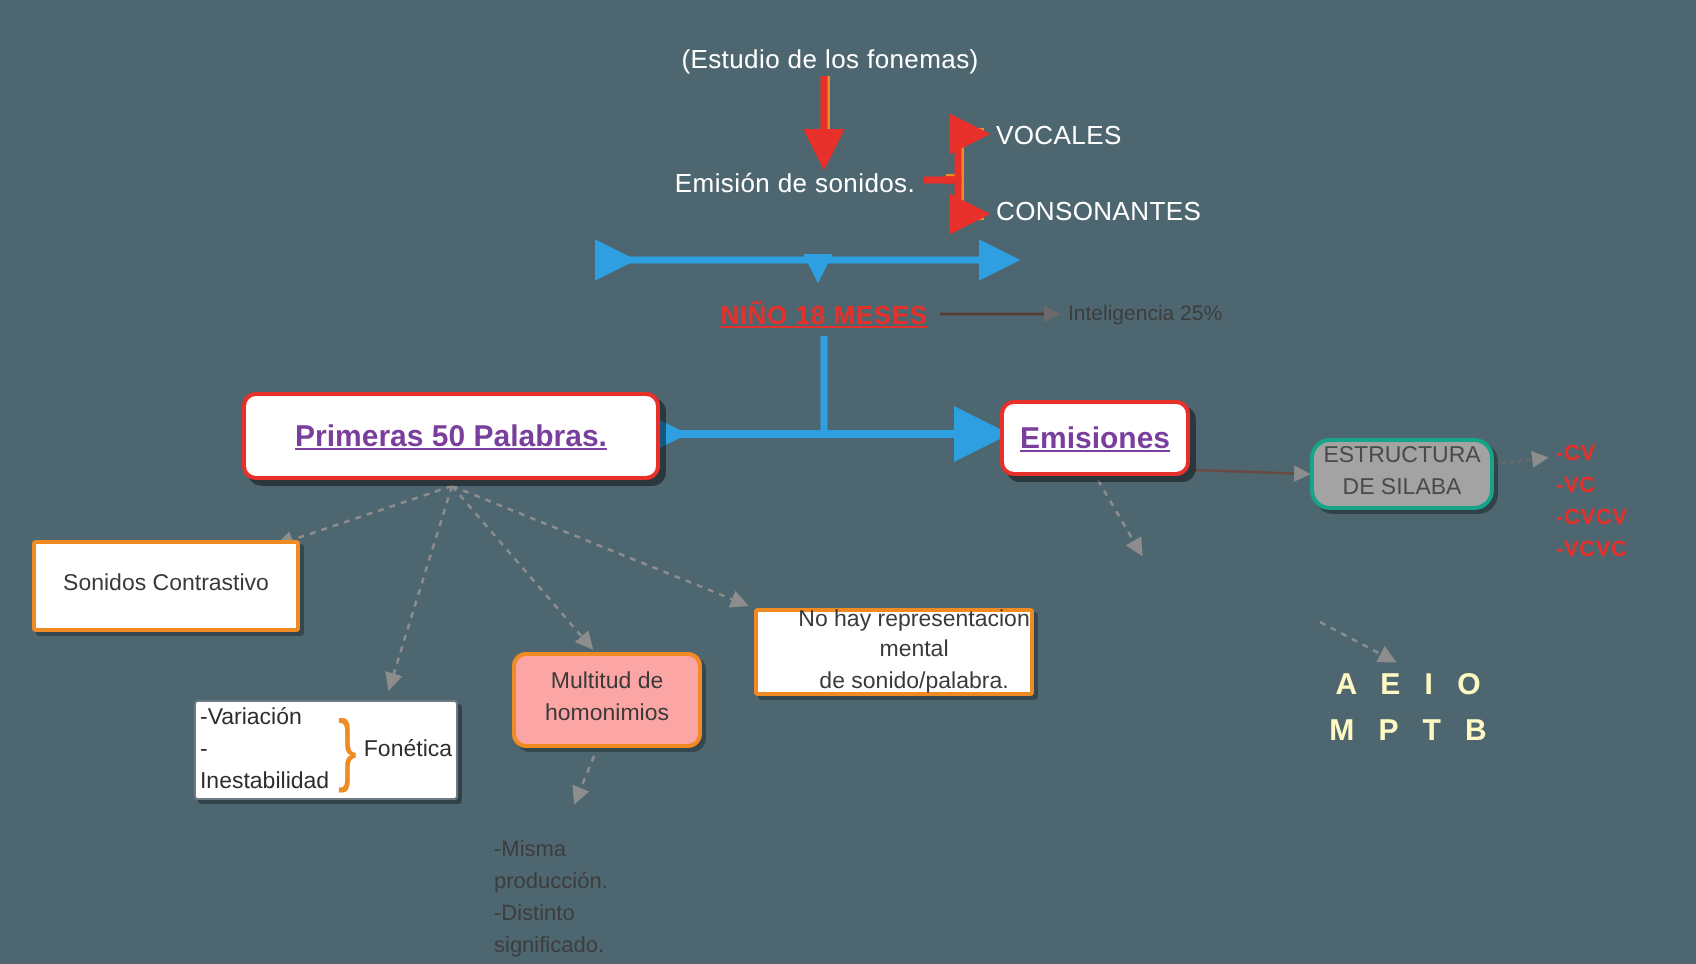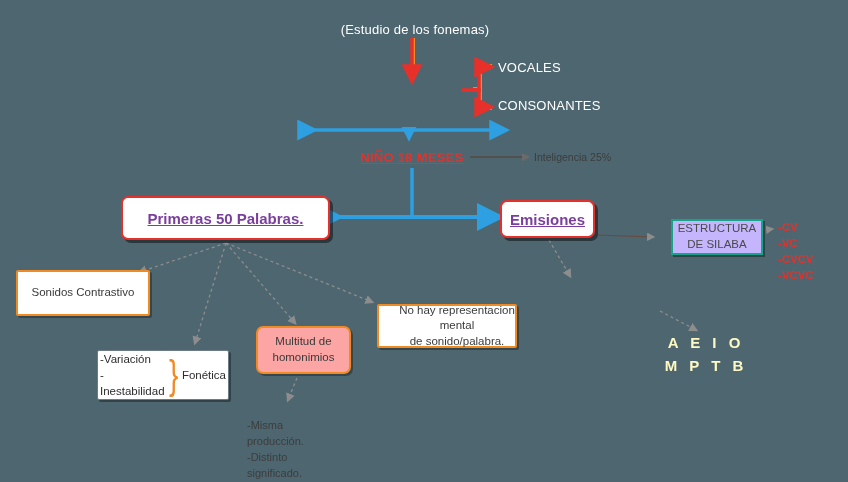--- a/index.html
+++ b/index.html
@@ -51,28 +51,27 @@
     border:2px solid #f08a22;
     border-radius:2px;
     box-shadow:2px 2px 0 rgba(0,0,0,.30);
     color:#3a3a3a;
     font-size:11.5px;
     line-height:1.35;
   }
 
   
   .box-teal{
-    background:#c4b5fd;
+    background:#a3a3a3;
     border:2px solid #17a589;
-    border-radius:0;
+    border-radius:10px;
     box-shadow:2px 2px 0 rgba(0,0,0,.35);
     color:#4a4a4a;
     font-size:11.5px;
     line-height:1.35;
-    margin-left:16px;
   }
 
   
   .box-gray{
     background:#ffffff;
     border:1.5px solid #6d7b87;
     border-radius:2px;
     box-shadow:2px 2px 0 rgba(0,0,0,.35);
     color:#2d2d2d;
     font-size:11.5px;
@@ -186,20 +185,23 @@
 
     <g>
       <line x1="297" y1="378" x2="288" y2="400" stroke="#8d8d8d" stroke-width="1.3" stroke-dasharray="3,3" marker-end="url(#ar-gray)"></line>
     </g>
   </svg>
 
   <div class="node plain" style="left:325px;top:18px;width:180px;height:22px;">
     <span>(Estudio de los fonemas)</span>
   </div>
 
+  <div class="node plain" style="left:330px;top:80px;width:135px;height:22px;">
+    <span>Emisión de sonidos.</span>
+  </div>
 
   <div class="node plain" style="left:498px;top:58px;width:110px;height:18px;justify-content:flex-start;">
     <span>VOCALES</span>
   </div>
 
   <div class="node plain" style="left:498px;top:96px;width:120px;height:18px;justify-content:flex-start;">
     <span>CONSONANTES</span>
   </div>
 
   <div class="node" style="left:352px;top:148px;width:120px;height:18px;">

